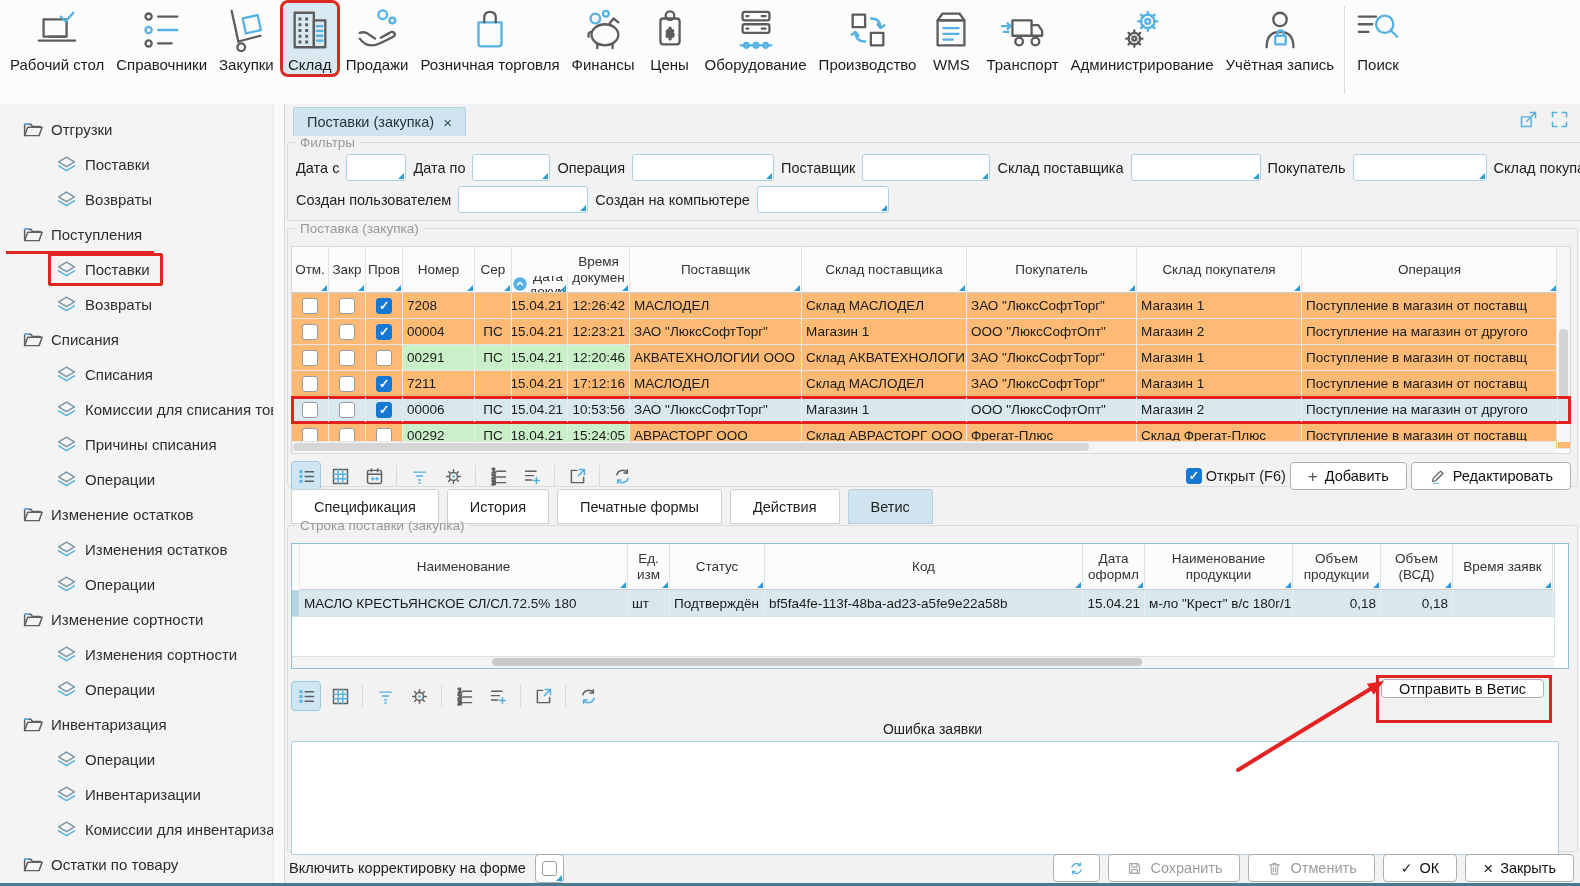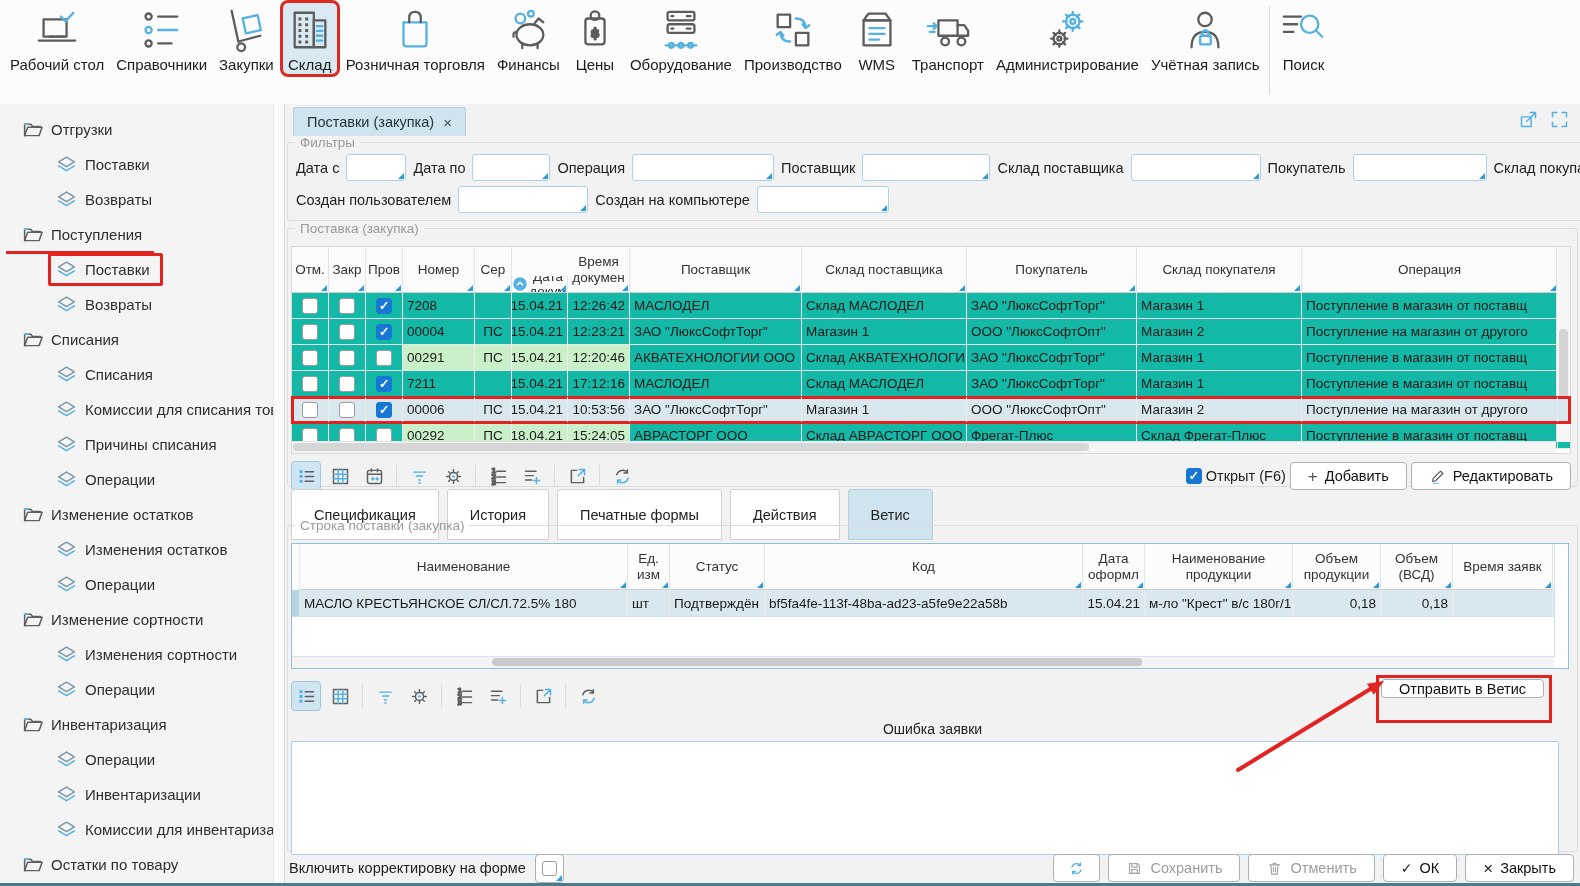--- a/index.html
+++ b/index.html
@@ -53,21 +53,21 @@
   .inpbox::after,.th::after{content:"";position:absolute;right:1px;bottom:1px;width:0;height:0;
     border-left:6px solid transparent;border-bottom:6px solid #2f9bd2}
   
   #grid-fs{left:2px;right:2px;top:117px;height:264px}
   #mt{position:absolute;left:3px;top:10px;width:1280px;height:208px;background:#fff;border:1px solid #d9d9d9;box-sizing:border-box}
   #mt-head{display:flex;height:46px;background:#fbfbfb}
   .th{position:relative;border-right:1px solid #e3e3e3;border-bottom:1px solid #cfcfcf;box-sizing:border-box;
      display:flex;align-items:center;justify-content:center;text-align:center;font-size:13.5px;color:#333;cursor:pointer;overflow:hidden}
   .th span{white-space:normal;line-height:1.12}
   .sorti{width:16px;height:16px;flex:none;margin-right:1px}
-  .tr{display:flex;height:25px;border-bottom:1px solid #e6e6e6;background:#14b8a6;cursor:pointer}
+  .tr{display:flex;height:25px;border-bottom:1px solid #e6e6e6;background:#fdba74;cursor:pointer}
   .td{position:relative;border-right:1px solid #ececec;box-sizing:border-box;display:flex;align-items:center;
      padding:0 4px;font-size:13.5px;white-space:nowrap;overflow:hidden}
   .a-l{justify-content:flex-start}.a-c{justify-content:center}.a-r{justify-content:flex-end}
   .cbcell{justify-content:center}
   .green{background:#c9f0c9}
   .tr.sel{background:#d9e8ef;outline:3px solid #e3221f;outline-offset:-2px;position:relative;z-index:3}
   .cb{display:inline-block;width:16px;height:16px;border:1px solid #9c9c9c;border-radius:3px;background:#fff;box-sizing:border-box;position:relative;cursor:pointer}
   .cb.on{background:#1678d3;border-color:#1678d3}
   .cb.on::after{content:"\2713";position:absolute;left:2px;top:-1px;color:#fff;font-size:12.5px;font-weight:bold}
   #mt-vscroll{position:absolute;right:0;top:0;bottom:11px;width:13px;background:#f6f6f6;border-left:1px solid #e2e2e2}
@@ -88,21 +88,21 @@
     font:14.5px "Liberation Sans",sans-serif;color:#111;display:inline-flex;align-items:center;gap:7px;padding:0 17px;cursor:pointer}
   .btn svg{width:17px;height:17px}
   .btn.dis{color:#9d9d9d}
   .btn.dis svg *{stroke:#a8a8a8}
   .plus::before{content:"+";font-size:17px;color:#555;line-height:1}
   .chkglyph::before{content:"\2713";font-size:14px;color:#222}
   .xglyph::before{content:"\00D7";font-size:17px;color:#222;line-height:1}
   
   #detail-tabs{position:absolute;left:6px;top:385px;height:29px;display:flex;gap:8px}
   .dtab{height:29px;border:1px solid #d0d0d0;border-radius:3px 3px 0 0;background:#fff;display:flex;align-items:center;
-    padding:10px 22px;font-size:14.5px;color:#222;cursor:pointer}
+    padding:2px 22px;font-size:14.5px;color:#222;cursor:pointer}
   .dtab.act{background:#cfe4ee;border-color:#b7cfda}
   
   #detail-fs{left:2px;right:2px;top:414px;height:332px}
   #dt{position:absolute;left:3px;top:10px;width:1278px;height:126px;background:#fff;border:1px solid #8fc1da;box-sizing:border-box}
   #dt-head{display:flex;height:46px;background:#fcfcfc}
   #dt .gut{width:8px;flex:none;border-right:1px solid #dfeaf0;box-sizing:border-box}
   #dt .tr{height:26px;background:#d9e8ef;border-bottom:1px solid #cfe0e9}
   #dt .tr .gut{background:#b7d4e2}
   #dt-filler{height:30px;background:#fff}
   #dt-vscroll{position:absolute;right:0;top:0;bottom:11px;width:13px;background:#fdfdfd;border-left:1px solid #cfe2ec}
@@ -164,20 +164,29 @@
       <svg class="i48" viewBox="0 0 48 48">
         <rect x="8" y="6" width="20" height="36"></rect>
         <rect x="28" y="14" width="12" height="28"></rect>
         <path class="gf" d="M12 11h3v3h-3z M19 11h3v3h-3z M12 17h3v3h-3z M19 17h3v3h-3z M12 23h3v3h-3z M19 23h3v3h-3z M12 29h3v3h-3z M19 29h3v3h-3z M12 35h3v3h-3z M19 35h3v3h-3z"></path>
         <path class="b" d="M31 20 h6 M31 25 h6 M31 30 h6 M31 35 h6"></path>
       </svg>
       <div class="lbl">Склад</div>
     </div>
     <div class="app-item">
       <svg class="i48" viewBox="0 0 48 48">
+        <circle class="b" cx="30" cy="8" r="4.5"></circle>
+        <circle class="b" cx="40" cy="14" r="3"></circle>
+        <path d="M6 33 q5 7 12 7 q5 0 11 -3 l12 -6 q3 -2 1 -4 q-2 -2 -5 0 l-9 5"></path>
+        <path d="M6 27 q6 -2 10 2 l6 4"></path>
+      </svg>
+      <div class="lbl">Продажи</div>
+    </div>
+    <div class="app-item">
+      <svg class="i48" viewBox="0 0 48 48">
         <path class="b" d="M12 16 h24 v22 q0 3 -3 3 H15 q-3 0 -3 -3 z"></path>
         <path d="M18 16 v-5 q0 -6 6 -6 q6 0 6 6 v5"></path>
       </svg>
       <div class="lbl">Розничная торговля</div>
     </div>
     <div class="app-item">
       <svg class="i48" viewBox="0 0 48 48">
         <ellipse cx="26" cy="29" rx="14" ry="11"></ellipse>
         <path d="M12 26 q-4 0 -3 5"></path>
         <path d="M18 39 v4 M34 39 v4 M31 17 l4 -5 5 4"></path>

